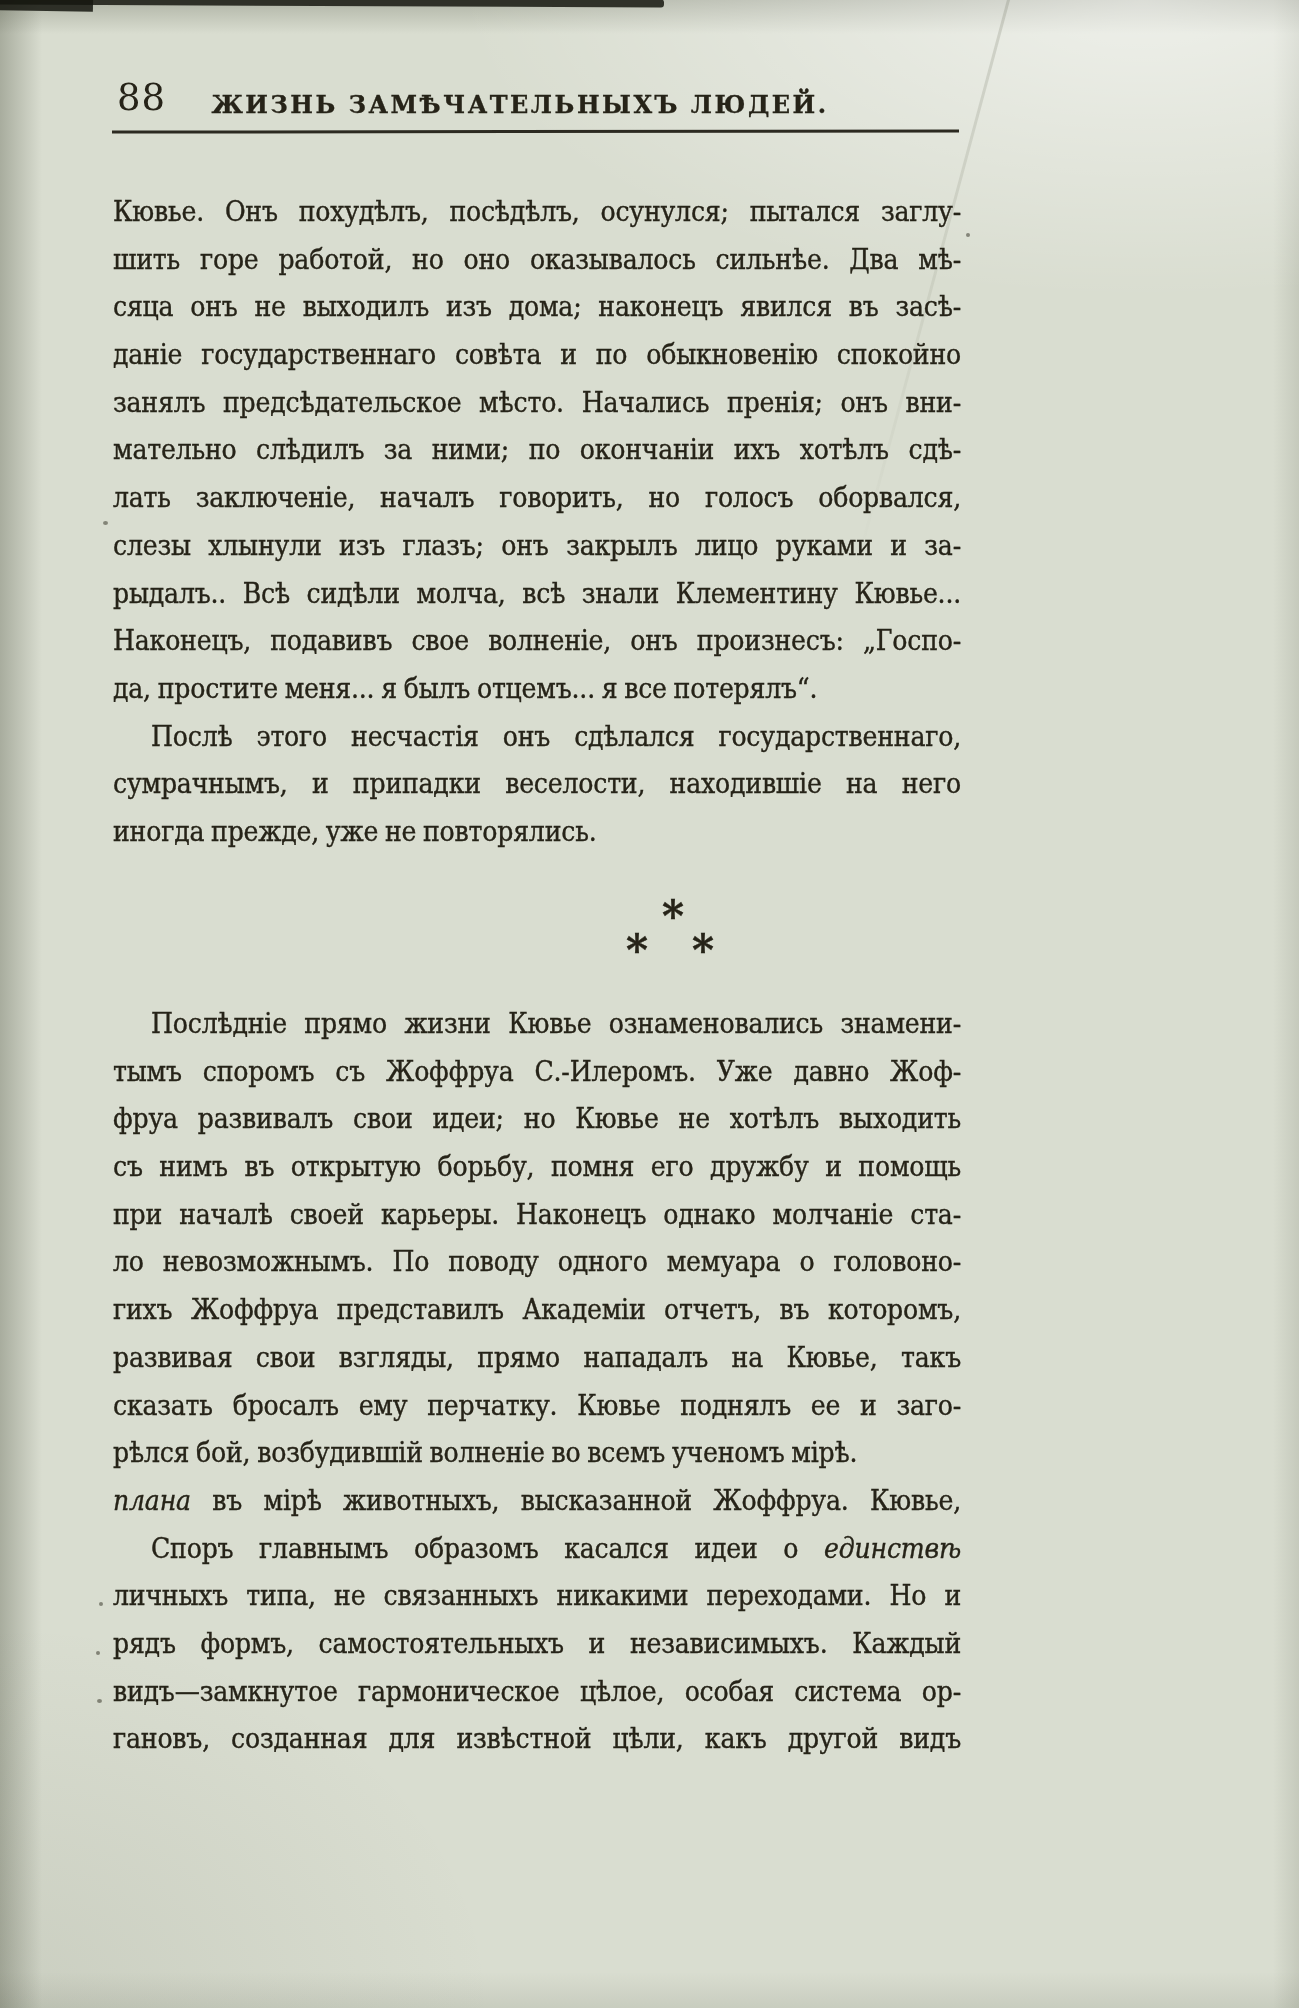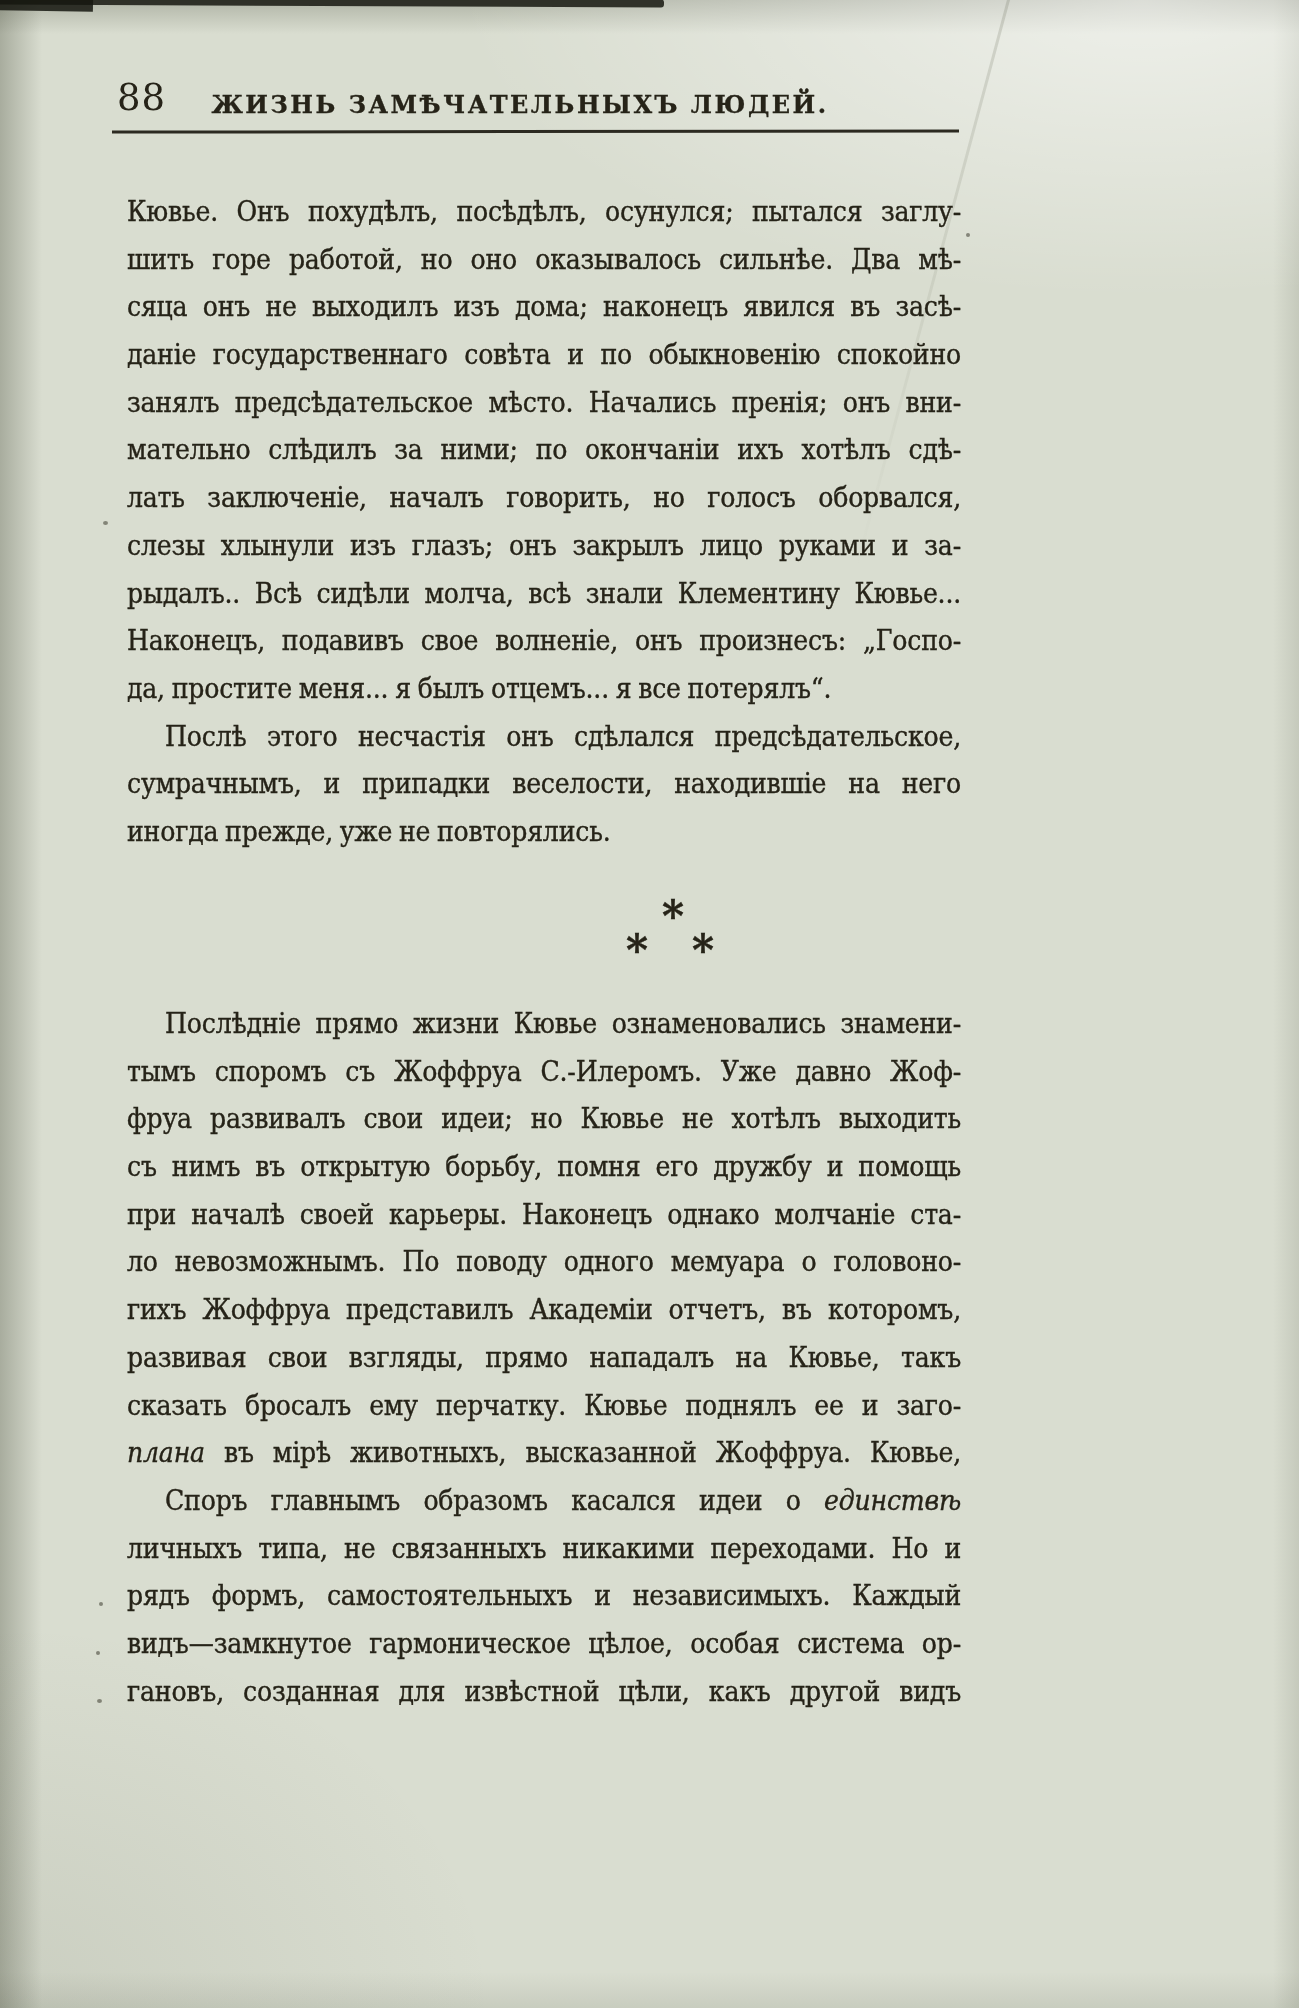--- a/index.html
+++ b/index.html
@@ -53,21 +53,21 @@
   
   .textblock {
     position:absolute; left:113px; width:848px;
     font-size:28px; line-height:47.7px;
     font-stretch:condensed;
     letter-spacing:-0.2px; word-spacing:-1px;
     -webkit-text-stroke:0.35px;
   }
   #blockA { top:188px; }
   #blockB { top:1000px; }
-  .line { text-align:justify; text-align-last:justify; height:47.7px; overflow:hidden;margin-left:14px; }
+  .line { text-align:justify; text-align-last:justify; height:47.7px; overflow:hidden; }
   .line.last { text-align-last:left; }
   .line.ind { text-indent:38px; }
   .it { font-style:italic; }
 
   
   .separator {
     position:absolute; left:616px; top:894px; width:130px; height:86px;
     font-size:42px; font-weight:bold; line-height:1; -webkit-text-stroke:0.4px;
   }
   .star { position:absolute; }
@@ -101,21 +101,21 @@
     <div class="line">даніе государственнаго совѣта и по обыкновенію спокойно</div>
     <div class="line">занялъ предсѣдательское мѣсто. Начались пренія; онъ вни-</div>
     <div class="line">мательно слѣдилъ за ними; по окончаніи ихъ хотѣлъ сдѣ-</div>
     <div class="line">лать заключеніе, началъ говорить, но голосъ оборвался,</div>
     <div class="line">слезы хлынули изъ глазъ; онъ закрылъ лицо руками и за-</div>
     <div class="line">рыдалъ.. Всѣ сидѣли молча, всѣ знали Клементину Кювье...</div>
     <div class="line">Наконецъ, подавивъ свое волненіе, онъ произнесъ: „Госпо-</div>
     <div class="line last">да, простите меня... я былъ отцемъ... я все потерялъ“.</div>
   </div>
   <div class="paragraph">
-    <div class="line ind">Послѣ этого несчастія онъ сдѣлался предсѣдательское,</div>
+    <div class="line ind">Послѣ этого несчастія онъ сдѣлался государственнаго,</div>
     <div class="line">сумрачнымъ, и припадки веселости, находившіе на него</div>
     <div class="line last">иногда прежде, уже не повторялись.</div>
   </div>
 </div>
 
 <div class="separator">
   <span class="star star-top">*</span>
   <span class="star star-bl">*</span>
   <span class="star star-br">*</span>
 </div>
@@ -124,20 +124,21 @@
   <div class="paragraph">
     <div class="line ind">Послѣдніе прямо жизни Кювье ознаменовались знамени-</div>
     <div class="line">тымъ споромъ съ Жоффруа С.-Илеромъ. Уже давно Жоф-</div>
     <div class="line">фруа развивалъ свои идеи; но Кювье не хотѣлъ выходить</div>
     <div class="line">съ нимъ въ открытую борьбу, помня его дружбу и помощь</div>
     <div class="line">при началѣ своей карьеры. Наконецъ однако молчаніе ста-</div>
     <div class="line">ло невозможнымъ. По поводу одного мемуара о головоно-</div>
     <div class="line">гихъ Жоффруа представилъ Академіи отчетъ, въ которомъ,</div>
     <div class="line">развивая свои взгляды, прямо нападалъ на Кювье, такъ</div>
     <div class="line">сказать бросалъ ему перчатку. Кювье поднялъ ее и заго-</div>
+    <div class="line last">рѣлся бой, возбудившій волненіе во всемъ ученомъ мірѣ.</div>
   </div>
   <div class="paragraph">
     <div class="line"><span class="it">плана</span><span> въ мірѣ животныхъ, высказанной Жоффруа. Кювье,</span></div>
     <div class="line ind"><span>Споръ главнымъ образомъ касался идеи о </span><span class="it">единствѣ</span></div>
     <div class="line">личныхъ типа, не связанныхъ никакими переходами. Но и</div>
     <div class="line">рядъ формъ, самостоятельныхъ и независимыхъ. Каждый</div>
     <div class="line">видъ—замкнутое гармоническое цѣлое, особая система ор-</div>
     <div class="line">гановъ, созданная для извѣстной цѣли, какъ другой видъ</div>
   </div>
 </div>

